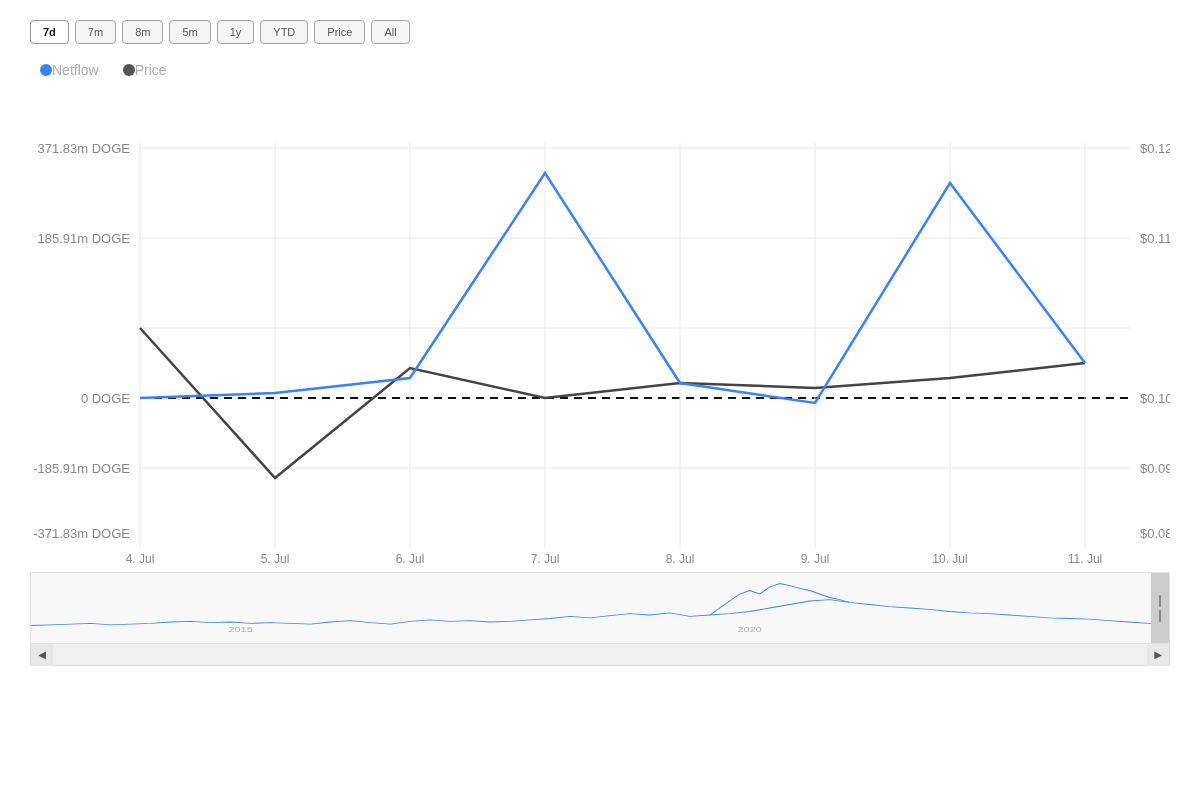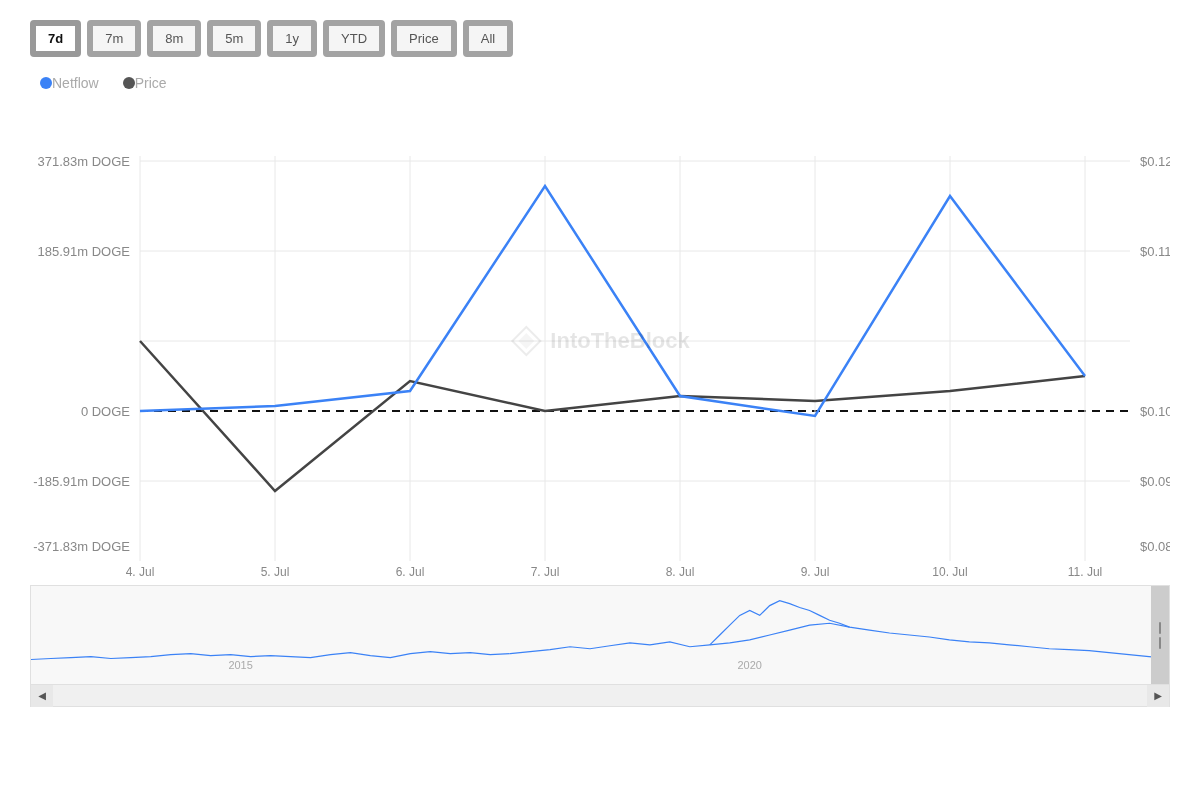--- a/index.html
+++ b/index.html
@@ -18,24 +18,24 @@
     }
     
     .time-range {
       display: flex;
       align-items: center;
       gap: 6px;
       margin-bottom: 18px;
     }
     .time-btn {
       padding: 5px 12px;
-      border: 6px solid #a3a3a3;
+      border: 1px solid #a3a3a3;
       border-radius: 4px;
       background: #f5f5f5;
-      font-size: 13px;
+      font-size: 11px;
       color: #555;
       cursor: pointer;
       font-weight: 500;
     }
     .time-btn.active {
       background: #fff;
       border-color: #999;
       font-weight: 700;
       color: #111;
     }
@@ -83,21 +83,21 @@
       pointer-events: none;
       white-space: nowrap;
       display: flex;
       align-items: center;
       gap: 8px;
     }
     
     .mini-chart-area {
       position: relative;
       width: 100%;
-      height: 100px;
+      height: 72px;
       border: 1px solid #e0e0e0;
       background: #ec4899;
       margin-top: 4px;
     }
     .mini-chart-svg {
       width: 100%;
       height: 100%;
     }
     
     .nav-handle {
@@ -175,28 +175,20 @@
       <span class="legend-dot" style="background:#3b82f6;"></span>
       <span class="legend-label">Netflow</span>
     </div>
     <div class="legend-item">
       <span class="legend-dot" style="background:#555;"></span>
       <span class="legend-label">Price</span>
     </div>
   </div>
 
   <div class="chart-wrapper">
-    <div class="watermark">
-
-      <svg width="32" height="32" viewBox="0 0 32 32" style="opacity:0.5">
-        <polygon points="16,2 30,16 16,30 2,16" fill="none" stroke="rgba(0,0,0,0.15)" stroke-width="2"></polygon>
-        <polygon points="16,8 24,16 16,24 8,16" fill="rgba(0,0,0,0.08)"></polygon>
-      </svg>
-      <span style="font-size:22px;color:rgba(0,0,0,0.1);font-weight:600;">IntoTheBlock</span>
-    </div>
     <svg class="chart-svg" viewBox="0 0 1140 480" preserveAspectRatio="none">
 
       <line x1="110" y1="60" x2="1100" y2="60" stroke="#e8e8e8" stroke-width="1"></line>
       <line x1="110" y1="150" x2="1100" y2="150" stroke="#e8e8e8" stroke-width="1"></line>
       <line x1="110" y1="240" x2="1100" y2="240" stroke="#e8e8e8" stroke-width="1"></line>
 
       <line x1="110" y1="310" x2="1100" y2="310" stroke="#111" stroke-width="2" stroke-dasharray="8,6"></line>
       <line x1="110" y1="380" x2="1100" y2="380" stroke="#e8e8e8" stroke-width="1"></line>
 
       <text x="100" y="65" text-anchor="end" font-size="13" fill="#888">371.83m DOGE</text>

